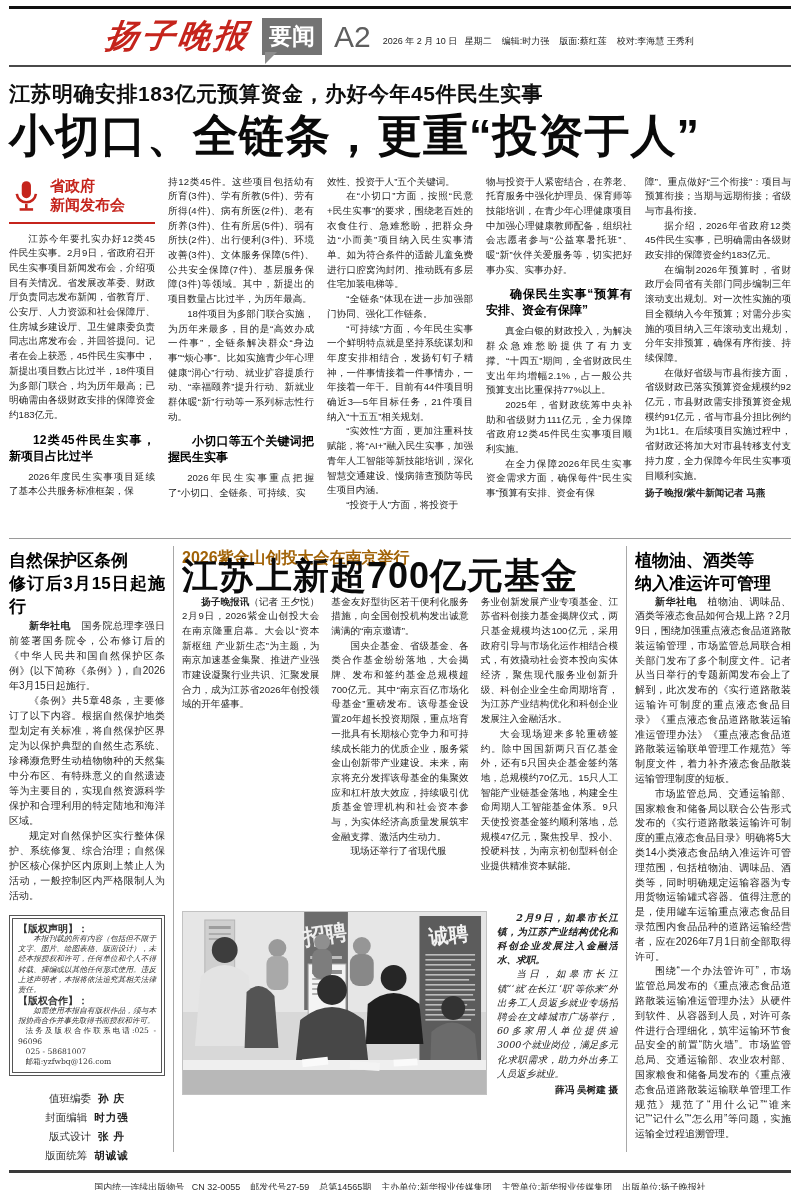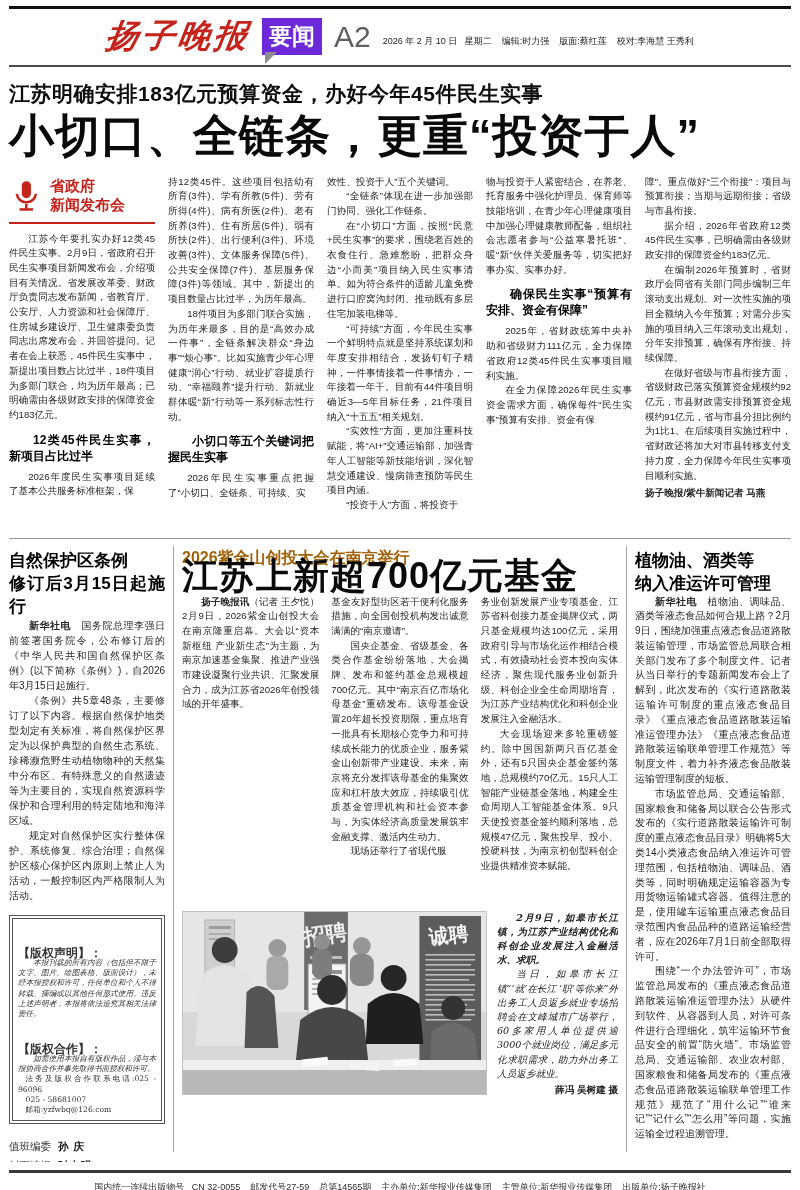--- a/index.html
+++ b/index.html
@@ -6,21 +6,21 @@
   body { background: #f2f2f2; font-family: "Liberation Sans", "DejaVu Sans", sans-serif; }
   .page { width: 800px; height: 1190px; background: #fff; margin: 0 auto; padding: 0 9px;
           overflow: hidden; color: #222; position: relative; }
 
   
   .topline { height: 3px; background: #101010; margin-top: 6px; }
   .header-row { display: flex; align-items: center; justify-content: center; gap: 12px;
                 padding: 5px 0 6px; border-bottom: 2px solid #4a4a4a; }
   .masthead { font-family: "DejaVu Serif", serif; font-style: italic; font-weight: bold;
               color: #c5241c; font-size: 33px; letter-spacing: 3px; transform: skewX(-8deg); }
-  .section-badge { background: #6d28d9; color: #fff; font-size: 23px; font-weight: bold;
+  .section-badge { background: #737373; color: #fff; font-size: 23px; font-weight: bold;
                    padding: 3px 7px; position: relative; }
   .section-badge::after { content: ""; position: absolute; left: 3px; bottom: -9px;
                    border: 6px solid transparent; border-top-color: #8d8d8d; border-left-color: #8d8d8d; }
   .page-no { font-size: 30px; color: #5e5e5e; }
   .dateline { font-size: 9px; color: #1d1d1d; white-space: pre; padding-top: 10px; }
 
   
   .lead-kicker { font-size: 21px; font-weight: bold; color: #0e0e0e; margin: 13px 0 3px; letter-spacing: .5px; }
   .lead-headline { font-size: 45px; font-weight: 900; color: #0a0a0a; letter-spacing: 1px;
                    margin: 0 0 14px; line-height: 1.1; }
@@ -45,26 +45,26 @@
   .mid { font-size: 10px; line-height: 15px; text-align: justify; color: #262626; }
   .mid-left, .mid-right { width: 156px; flex: none; overflow: hidden; }
   .mid-center { flex: 1; overflow: hidden; }
 
   .small-title { font-size: 17px; font-weight: bold; line-height: 23px; color: #000; margin: 5px 0 0; }
   .src { font-weight: bold; }
 
   .copyright-box { border: 1px solid #555; outline: 1px solid #555; outline-offset: -4px;
                    padding: 8px 8px 7px; margin-top: 12px; font-family: "DejaVu Serif", serif;
                    font-size: 7.6px; line-height: 10.3px; color: #333; }
-  .copyright-box .cp-h { font-weight: bold; font-size: 12px; font-style: normal; text-indent: 0; margin-top: 24px; }
+  .copyright-box .cp-h { font-weight: bold; font-size: 10px; font-style: normal; text-indent: 0; }
   .copyright-box p { font-style: italic; }
   .copyright-box .cp-line { text-indent: 1em; }
 
   .staff { margin-top: 13px; font-size: 10.5px; line-height: 19px; color: #1c1c1c; }
-  .staff-row { display: flex; justify-content: flex-start; gap: 7px; }
+  .staff-row { display: flex; justify-content: center; gap: 7px; }
   .staff-role { color: #333; }
   .staff-name { font-weight: bold; letter-spacing: 1px; }
 
   
   .center-kicker { font-size: 16px; font-weight: bold; color: #a16207; margin: 6px 0 3px; }
   .center-headline { font-size: 36px; font-weight: 900; color: #0a0a0a; letter-spacing: 1px; margin: 0 0 12px; }
   .center-cols { display: flex; gap: 12px; height: 312px; overflow: hidden; }
   .center-col { flex: 1; font-size: 9.6px; line-height: 14.7px; text-align: justify; overflow: hidden; }
 
   .photo-row { display: flex; gap: 10px; height: 184px; margin-top: 4px; }
@@ -122,30 +122,31 @@
 
       <div class="lead-col">
         <p class="noindent" style="text-indent:0">持12类45件。这些项目包括幼有所育(3件)、学有所教(5件)、劳有所得(4件)、病有所医(2件)、老有所养(3件)、住有所居(5件)、弱有所扶(2件)、出行便利(3件)、环境改善(3件)、文体服务保障(5件)、公共安全保障(7件)、基层服务保障(3件)等领域。其中，新提出的项目数量占比过半，为历年最高。</p>
         <p>18件项目为多部门联合实施，为历年来最多，目的是“高效办成一件事”，全链条解决群众“身边事”“烦心事”。比如实施青少年心理健康“润心”行动、就业扩容提质行动、“幸福颐养”提升行动、新就业群体暖“新”行动等一系列标志性行动。</p>
         <div class="subhead">小切口等五个关键词把握民生实事</div>
         <p>2026年民生实事重点把握了“小切口、全链条、可持续、实</p>
       </div>
 
       <div class="lead-col">
         <p style="text-indent:0">效性、投资于人”五个关键词。</p>
+        <p>在“小切口”方面，按照“民意+民生实事”的要求，围绕老百姓的衣食住行、急难愁盼，把群众身边“小而美”项目纳入民生实事清单。如为符合条件的适龄儿童免费进行口腔窝沟封闭、推动既有多层住宅加装电梯等。</p>
         <p>“全链条”体现在进一步加强部门协同、强化工作链条。</p>
-        <p>在“小切口”方面，按照“民意+民生实事”的要求，围绕老百姓的衣食住行、急难愁盼，把群众身边“小而美”项目纳入民生实事清单。如为符合条件的适龄儿童免费进行口腔窝沟封闭、推动既有多层住宅加装电梯等。</p>
         <p>“可持续”方面，今年民生实事一个鲜明特点就是坚持系统谋划和年度安排相结合，发扬钉钉子精神，一件事情接着一件事情办，一年接着一年干。目前有44件项目明确近3—5年目标任务，21件项目纳入“十五五”相关规划。</p>
-        <p>“实效性”方面，更加注重科技赋能，将“AI+”交通运输部，加强青年人工智能等新技能培训，深化智慧交通建设、慢病筛查预防等民生项目内涵。</p>
+        <p>“实效性”方面，更加注重科技赋能，将“AI+”融入民生实事，加强青年人工智能等新技能培训，深化智慧交通建设、慢病筛查预防等民生项目内涵。</p>
         <p>“投资于人”方面，将投资于</p>
       </div>
 
       <div class="lead-col">
         <p style="text-indent:0">物与投资于人紧密结合，在养老、托育服务中强化护理员、保育师等技能培训，在青少年心理健康项目中加强心理健康教师配备，组织社会志愿者参与“公益寒暑托班”、暖“新”伙伴关爱服务等，切实把好事办实、实事办好。</p>
         <div class="subhead">确保民生实事“预算有安排、资金有保障”</div>
+        <p>真金白银的财政投入，为解决群众急难愁盼提供了有力支撑。“十四五”期间，全省财政民生支出年均增幅2.1%，占一般公共预算支出比重保持77%以上。</p>
         <p>2025年，省财政统筹中央补助和省级财力111亿元，全力保障省政府12类45件民生实事项目顺利实施。</p>
         <p>在全力保障2026年民生实事资金需求方面，确保每件“民生实事”预算有安排、资金有保</p>
       </div>
 
       <div class="lead-col">
         <p style="text-indent:0">障”。重点做好“三个衔接”：项目与预算衔接；当期与远期衔接；省级与市县衔接。</p>
         <p>据介绍，2026年省政府12类45件民生实事，已明确需由各级财政安排的保障资金约183亿元。</p>
         <p>在编制2026年预算时，省财政厅会同省有关部门同步编制三年滚动支出规划。对一次性实施的项目全额纳入今年预算；对需分步实施的项目纳入三年滚动支出规划，分年安排预算，确保有序衔接、持续保障。</p>
         <p>在做好省级与市县衔接方面，省级财政已落实预算资金规模约92亿元，市县财政需安排预算资金规模约91亿元，省与市县分担比例约为1比1。在后续项目实施过程中，省财政还将加大对市县转移支付支持力度，全力保障今年民生实事项目顺利实施。</p>
         <div class="byline">

